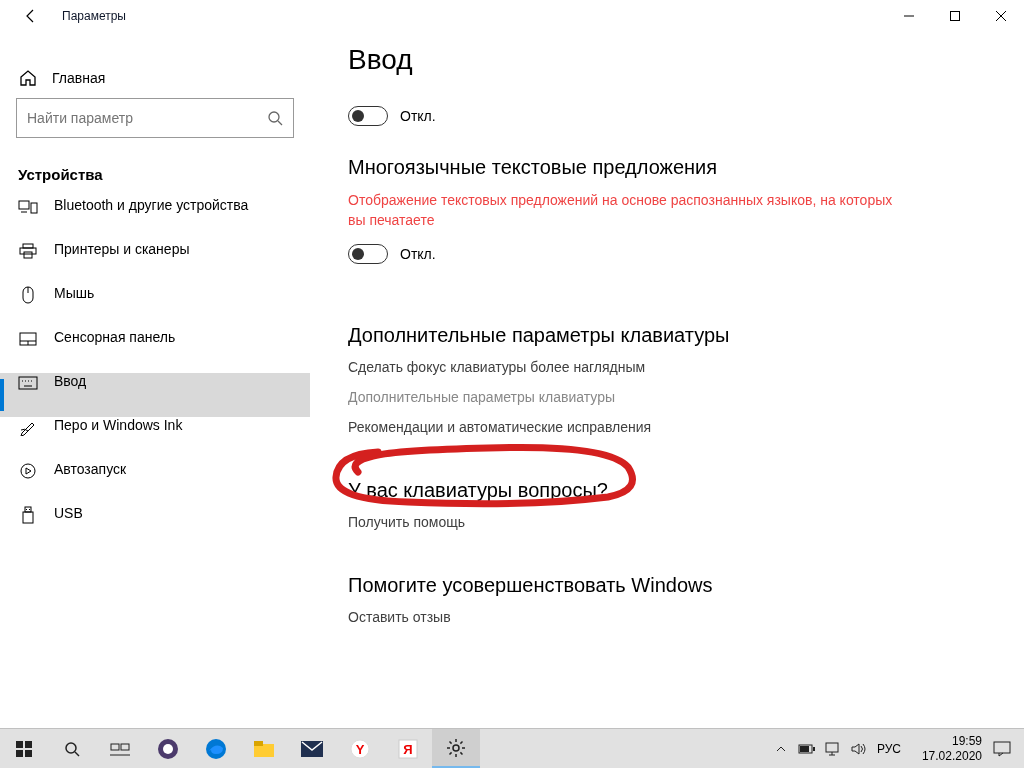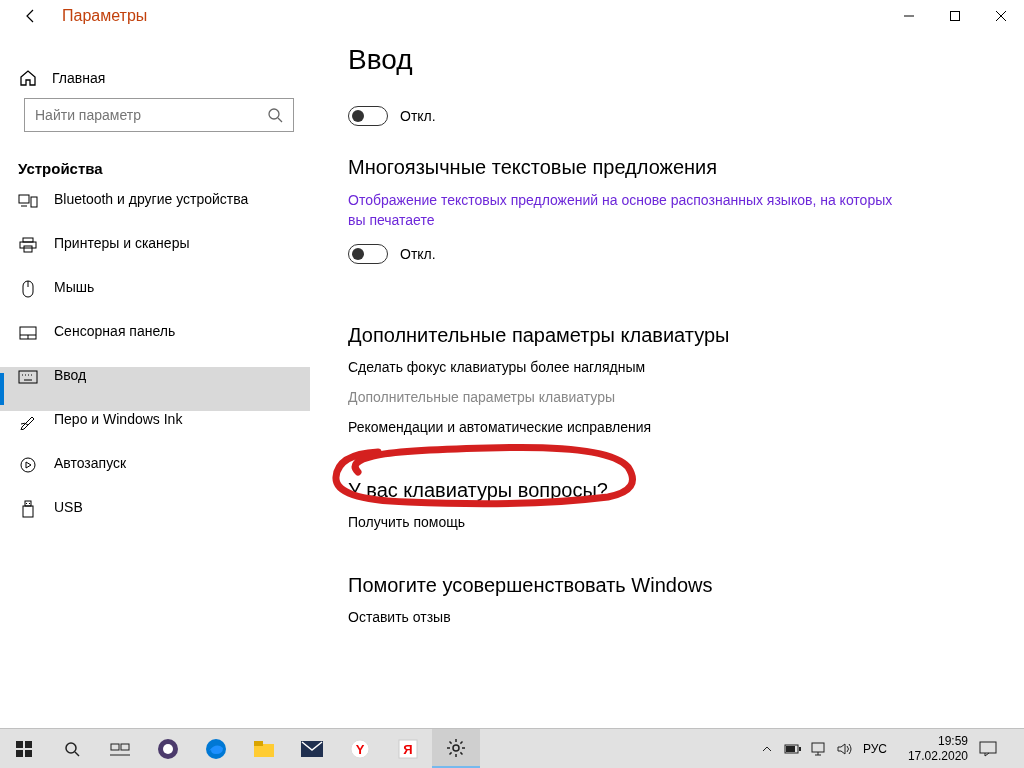--- a/index.html
+++ b/index.html
@@ -1,63 +1,63 @@
 <!DOCTYPE html>
 <html><head>
 <meta charset="utf-8">
 <style>
 * { margin: 0; padding: 0; box-sizing: border-box; font-family: "Segoe UI", Arial, sans-serif; }
 body { width: 1024px; height: 768px; background: #fff; overflow: hidden; position: relative; }
 
 
 .titlebar { height: 32px; display: flex; align-items: center; padding-left: 18px; }
 .titlebar .back { width: 26px; height: 26px; display: flex; align-items: center; justify-content: center; cursor: pointer; margin-right: 18px; }
-.titlebar .title { font-size: 16px; color: #c2410c; }
+.titlebar .title { font-size: 12px; color: #0f172a; }
 .winctrls { position: absolute; top: 0; right: 0; display: flex; }
 .winctrls .btn { width: 46px; height: 32px; display: flex; align-items: center; justify-content: center; cursor: pointer; }
 
 
 .content { display: flex; height: calc(100% - 32px - 40px); }
 
 
 .sidebar { width: 310px; padding-top: 30px; }
 .home-row { display: flex; align-items: center; padding: 6px 0 6px 18px; cursor: pointer; margin-bottom: 4px; }
 .home-row .icon { width: 20px; height: 20px; margin-right: 14px; display: flex; align-items: center; justify-content: center; }
 .home-row .label { font-size: 14px; }
-.searchbox { margin: 0 16px 18px 24px; height: 34px; border: 1px solid #999; display: flex; align-items: center; padding: 0 8px 0 10px; }
+.searchbox { margin: 0 16px 18px 16px; height: 40px; border: 1px solid #999; display: flex; align-items: center; padding: 0 8px 0 10px; }
 .searchbox input { flex: 1; border: none; outline: none; font-size: 14px; background: transparent; }
 .searchbox .sicon { width: 20px; display: flex; align-items: center; justify-content: center; color: #666; }
 .category { font-size: 15px; font-weight: 600; padding: 10px 18px 14px 18px; }
 .nav-item { display: flex; align-items: flex-start; height: 44px; padding-left: 18px; cursor: pointer; position: relative; }
 .nav-item.selected { background: #d9d9d9; }
 .nav-item.selected::before { content: ""; position: absolute; left: 0; top: 6px; bottom: 6px; width: 4px; background: #0078d4; }
 .nav-item .icon { width: 20px; height: 20px; margin-right: 16px; display: flex; align-items: center; justify-content: center; color: #000; }
 .nav-item .label { font-size: 14px; color: #000; }
 
 
 .main { flex: 1; padding: 12px 30px 0 38px; overflow: hidden; }
 .page-title { font-size: 28px; font-weight: 400; margin-bottom: 30px; }
 .toggle-row { display: flex; align-items: center; margin-bottom: 30px; }
 .toggle { width: 40px; height: 20px; border: 1px solid #333; border-radius: 10px; position: relative; margin-right: 12px; cursor: pointer; }
 .toggle .knob { width: 12px; height: 12px; border-radius: 50%; background: #333; position: absolute; top: 3px; left: 3px; }
 .toggle-label { font-size: 14px; text-align: center; }
 .section-heading { font-size: 20px; font-weight: 400; margin: 12px 0 12px 0; }
-.body-text { font-size: 14px; color: #6d28d9; line-height: 1.4; margin-bottom: 14px; max-width: 560px; }
-.link { font-size: 14px; color: #000000; cursor: pointer; display: block; margin-bottom: 14px; }
+.body-text { font-size: 14px; color: #ef4444; line-height: 1.4; margin-bottom: 14px; max-width: 560px; }
+.link { font-size: 14px; color: #404040; cursor: pointer; display: block; margin-bottom: 14px; }
 .link.muted { color: #888; cursor: default; }
 .spacer { height: 18px; }
 
 
 .red-circle { position: absolute; left: 328px; top: 442px; pointer-events: none; }
 
 
 .taskbar { position: absolute; bottom: 0; left: 0; right: 0; height: 40px; background: #e1e1e1; border-top: 1px solid #c0c0c0; display: flex; align-items: stretch; }
 .tb-item { width: 48px; display: flex; align-items: center; justify-content: center; cursor: pointer; }
 .tb-item.active { background: #cfcfcf; border-bottom: 2px solid #76b9ed; }
-.tray { margin-left: auto; display: flex; align-items: center; padding-right: 16px; }
+.tray { margin-left: auto; display: flex; align-items: center; padding-right: 2px; }
 .tray .tr { width: 26px; display: flex; align-items: center; justify-content: center; font-size: 13px; color: #222; cursor: pointer; }
 .tray .lang { width: 34px; font-size: 12px; text-align: center; }
 .tray .clock { width: 76px; font-size: 12px; text-align: right; line-height: 1.2; cursor: pointer; }
 .tray .notif { width: 40px; display: flex; align-items: center; justify-content: center; cursor: pointer; }
 
 svg { display: block; }
 </style>
 </head>
 <body>
 

